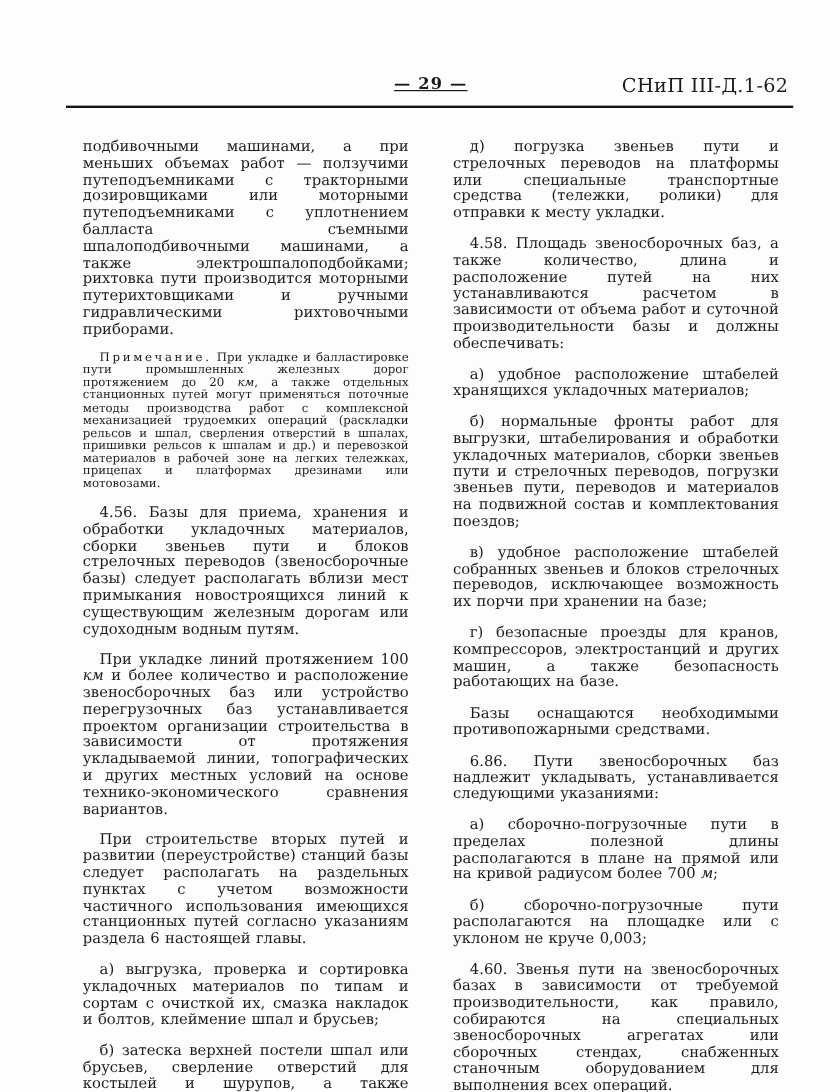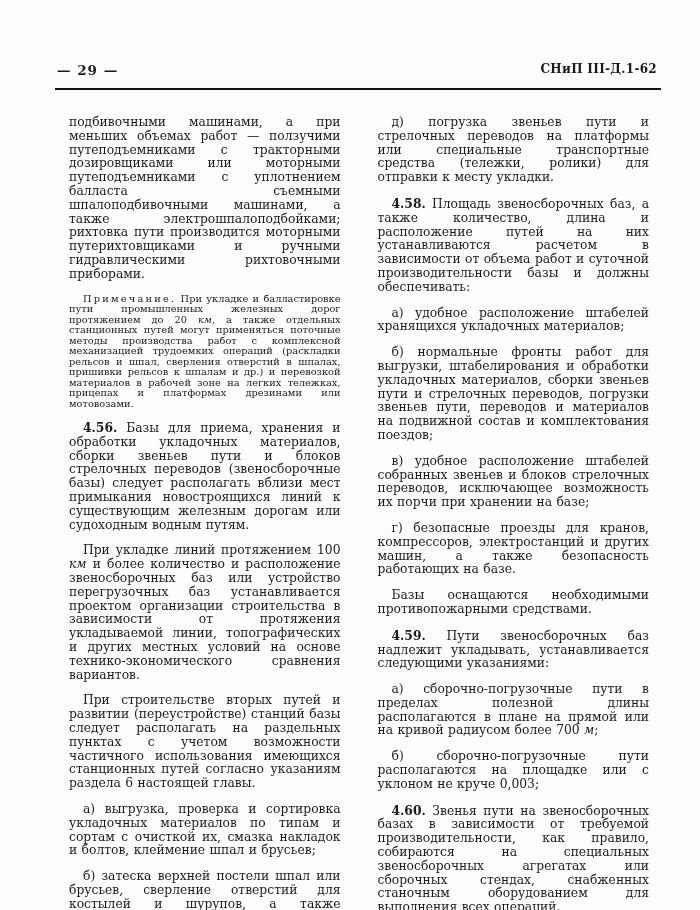--- a/index.html
+++ b/index.html
@@ -16,30 +16,32 @@
   .header {
     position: absolute;
     top: 62px;
     left: 57px;
     width: 604px;
     height: 24px;
   }
   .pagenum {
     position: absolute;
     left: 0; right: 0;
+    text-align: center;
     font-weight: bold;
     font-size: 13.5px;
     letter-spacing: 1px;
+    text-decoration: underline;
   }
   .doccode {
     position: absolute;
     right: 4px;
     top: 0;
-    font-weight: bold;
-    font-size: 12px;
+    font-weight: normal;
+    font-size: 16px;
     letter-spacing: 0.3px;
   }
   .rule {
     position: absolute;
     top: 88px;
     left: 55px;
     width: 606px;
     height: 2.4px;
     background: #151515;
   }
@@ -63,21 +65,21 @@
   .body {
     font-size: 12.3px;
     line-height: 13.8px;
     word-spacing: 0.5px;
   }
   .note {
     font-size: 9.8px;
     line-height: 10.5px;
     word-spacing: 0.3px;
   }
-  .b { font-weight: bold; }
+  .b { font-weight: normal; }
   .i { font-style: italic; }
   .sp { letter-spacing: 2.2px; }
 </style>
 </head>
 <body>
 
 <div class="page">
   <div class="header">
     <span class="pagenum">— 29 —</span>
     <span class="doccode">СНиП III-Д.1-62</span>
@@ -95,20 +97,20 @@
         <p class="body"><span>в) сборка звеньев пути и стрелочных переводов;</span></p>
       </div>
     <div class="col" id="col-right">
         <p class="body"><span>д) погрузка звеньев пути и стрелочных переводов на платформы или специальные транспортные средства (тележки, ролики) для отправки к месту укладки.</span></p>
         <p class="body"><span class="b">4.58.</span><span> Площадь звеносборочных баз, а также количество, длина и расположение путей на них устанавливаются расчетом в зависимости от объема работ и суточной производительности базы и должны обеспечивать:</span></p>
         <p class="body"><span>а) удобное расположение штабелей хранящихся укладочных материалов;</span></p>
         <p class="body"><span>б) нормальные фронты работ для выгрузки, штабелирования и обработки укладочных материалов, сборки звеньев пути и стрелочных переводов, погрузки звеньев пути, переводов и материалов на подвижной состав и комплектования поездов;</span></p>
         <p class="body"><span>в) удобное расположение штабелей собранных звеньев и блоков стрелочных переводов, исключающее возможность их порчи при хранении на базе;</span></p>
         <p class="body"><span>г) безопасные проезды для кранов, компрессоров, электростанций и других машин, а также безопасность работающих на базе.</span></p>
         <p class="body"><span>Базы оснащаются необходимыми противопожарными средствами.</span></p>
-        <p class="body"><span class="b">4.59.</span><span> Пути звеносборочных баз надлежит укладывать, устанавливается следующими указаниями:</span></p>
+        <p class="body"><span class="b">6.86.</span><span> Пути звеносборочных баз надлежит укладывать, устанавливается следующими указаниями:</span></p>
         <p class="body"><span>а) сборочно-погрузочные пути в пределах полезной длины располагаются в плане на прямой или на кривой радиусом более 700 </span><span class="i">м</span><span>;</span></p>
         <p class="body"><span>б) сборочно-погрузочные пути располагаются на площадке или с уклоном не круче 0,003;</span></p>
         <p class="body"><span class="b">4.60.</span><span> Звенья пути на звеносборочных базах в зависимости от требуемой производительности, как правило, собираются на специальных звеносборочных агрегатах или сборочных стендах, снабженных станочным оборудованием для выполнения всех операций.</span></p>
         <p class="body"><span>При малых объемах работ или отсутствии указанных агрегатов и стендов сборку звеньев пути, а также стрелочных переводов надлежит выполнять по поточному методу с комплексной механизацией трудоемких операций согласно следующим указаниям:</span></p>
       </div>
   </div>
 </div>
 
 </body></html>

